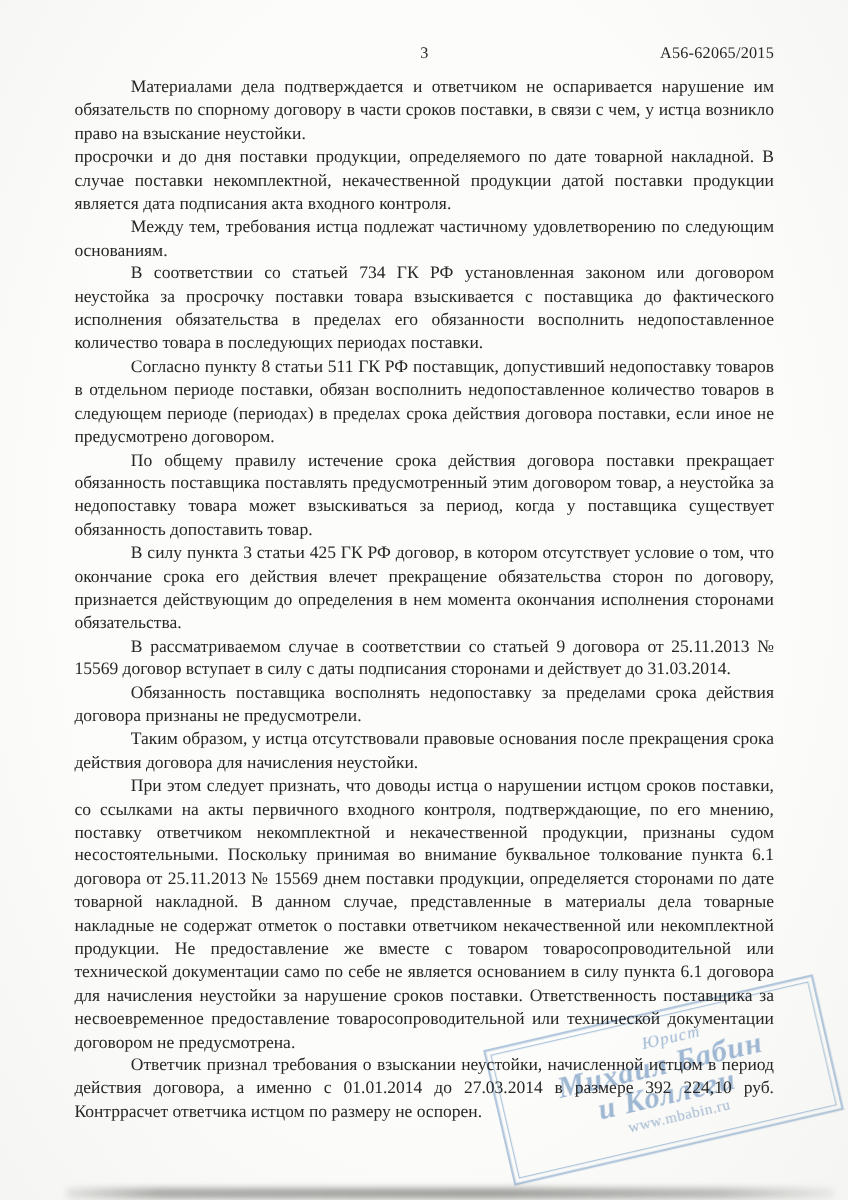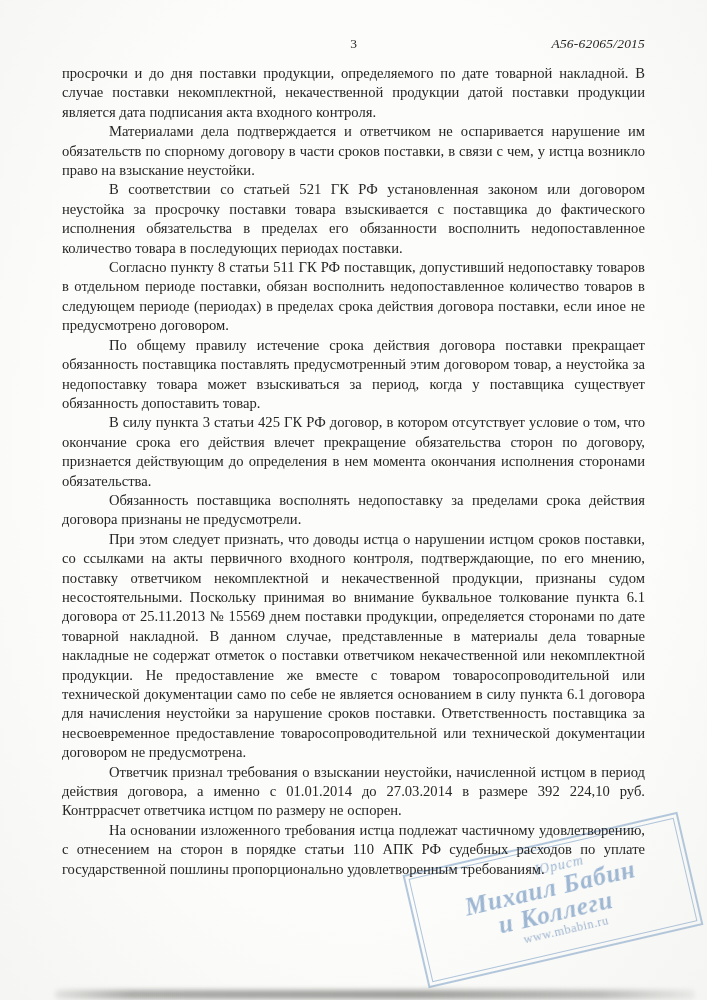--- a/index.html
+++ b/index.html
@@ -36,21 +36,20 @@
   .page-number {
     position: absolute;
     left: 0;
     right: 0;
     text-align: center;
   }
   .case-number {
     position: absolute;
     right: 0;
     letter-spacing: 0.2px;
-    font-style: italic;
   }
   .document-body {
     position: relative;
     z-index: 1;
     margin: 64px 62px 0 62px;
     width: 583px;
     font-size: 14.6px;
     line-height: 19.4px;
     text-align: justify;
     text-rendering: optimizeLegibility;
@@ -136,27 +135,29 @@
   <div class="stamp">
     <div class="stamp-inner">
       <div class="stamp-slogan">Юрист</div>
       <div class="stamp-name">Михаил Бабин</div>
       <div class="stamp-name">и Коллеги</div>
       <div class="stamp-url">www.mbabin.ru</div>
     </div>
   </div>
 
   <div class="document-body">
+      <p class="para indent">Материалами дела подтверждается и ответчиком не оспаривается нарушение им обязательств по спорному договору в части сроков поставки, в связи с чем, у истца возникло право на взыскание неустойки.</p>
       <p class="para">просрочки и до дня поставки продукции, определяемого по дате товарной накладной. В случае поставки некомплектной, некачественной продукции датой поставки продукции является дата подписания акта входного контроля.</p>
-      <p class="para indent">Материалами дела подтверждается и ответчиком не оспаривается нарушение им обязательств по спорному договору в части сроков поставки, в связи с чем, у истца возникло право на взыскание неустойки.</p>
-      <p class="para indent">В соответствии со статьей 521 ГК РФ установленная законом или договором неустойка за просрочку поставки товара взыскивается с поставщика до фактического исполнения обязательства в пределах его обязанности восполнить недопоставленное количество товара в последующих периодах поставки.</p>
+      <p class="para indent">Между тем, требования истца подлежат частичному удовлетворению по следующим основаниям.</p>
+      <p class="para indent">В соответствии со статьей 734 ГК РФ установленная законом или договором неустойка за просрочку поставки товара взыскивается с поставщика до фактического исполнения обязательства в пределах его обязанности восполнить недопоставленное количество товара в последующих периодах поставки.</p>
       <p class="para indent">Согласно пункту 8 статьи 511 ГК РФ поставщик, допустивший недопоставку товаров в отдельном периоде поставки, обязан восполнить недопоставленное количество товаров в следующем периоде (периодах) в пределах срока действия договора поставки, если иное не предусмотрено договором.</p>
       <p class="para indent">По общему правилу истечение срока действия договора поставки прекращает обязанность поставщика поставлять предусмотренный этим договором товар, а неустойка за недопоставку товара может взыскиваться за период, когда у поставщика существует обязанность допоставить товар.</p>
       <p class="para indent">В силу пункта 3 статьи 425 ГК РФ договор, в котором отсутствует условие о том, что окончание срока его действия влечет прекращение обязательства сторон по договору, признается действующим до определения в нем момента окончания исполнения сторонами обязательства.</p>
+      <p class="para indent">В рассматриваемом случае в соответствии со статьей 9 договора от 25.11.2013 № 15569 договор вступает в силу с даты подписания сторонами и действует до 31.03.2014.</p>
       <p class="para indent">Обязанность поставщика восполнять недопоставку за пределами срока действия договора признаны не предусмотрели.</p>
+      <p class="para indent">Таким образом, у истца отсутствовали правовые основания после прекращения срока действия договора для начисления неустойки.</p>
       <p class="para indent">При этом следует признать, что доводы истца о нарушении истцом сроков поставки, со ссылками на акты первичного входного контроля, подтверждающие, по его мнению, поставку ответчиком некомплектной и некачественной продукции, признаны судом несостоятельными. Поскольку принимая во внимание буквальное толкование пункта 6.1 договора от 25.11.2013 № 15569 днем поставки продукции, определяется сторонами по дате товарной накладной. В данном случае, представленные в материалы дела товарные накладные не содержат отметок о поставки ответчиком некачественной или некомплектной продукции. Не предоставление же вместе с товаром товаросопроводительной или технической документации само по себе не является основанием в силу пункта 6.1 договора для начисления неустойки за нарушение сроков поставки. Ответственность поставщика за несвоевременное предоставление товаросопроводительной или технической документации договором не предусмотрена.</p>
       <p class="para indent">Ответчик признал требования о взыскании неустойки, начисленной истцом в период действия договора, а именно с 01.01.2014 до 27.03.2014 в размере 392 224,10 руб. Контррасчет ответчика истцом по размеру не оспорен.</p>
-      <p class="para indent">На основании изложенного требования истца подлежат частичному удовлетворению, с отнесением на сторон в порядке статьи 110 АПК РФ судебных расходов по уплате государственной пошлины пропорционально удовлетворенным требованиям.</p>
     </div>
 
   <div class="scan-shadow-bottom"></div>
 
 </div>
 
 </body></html>

